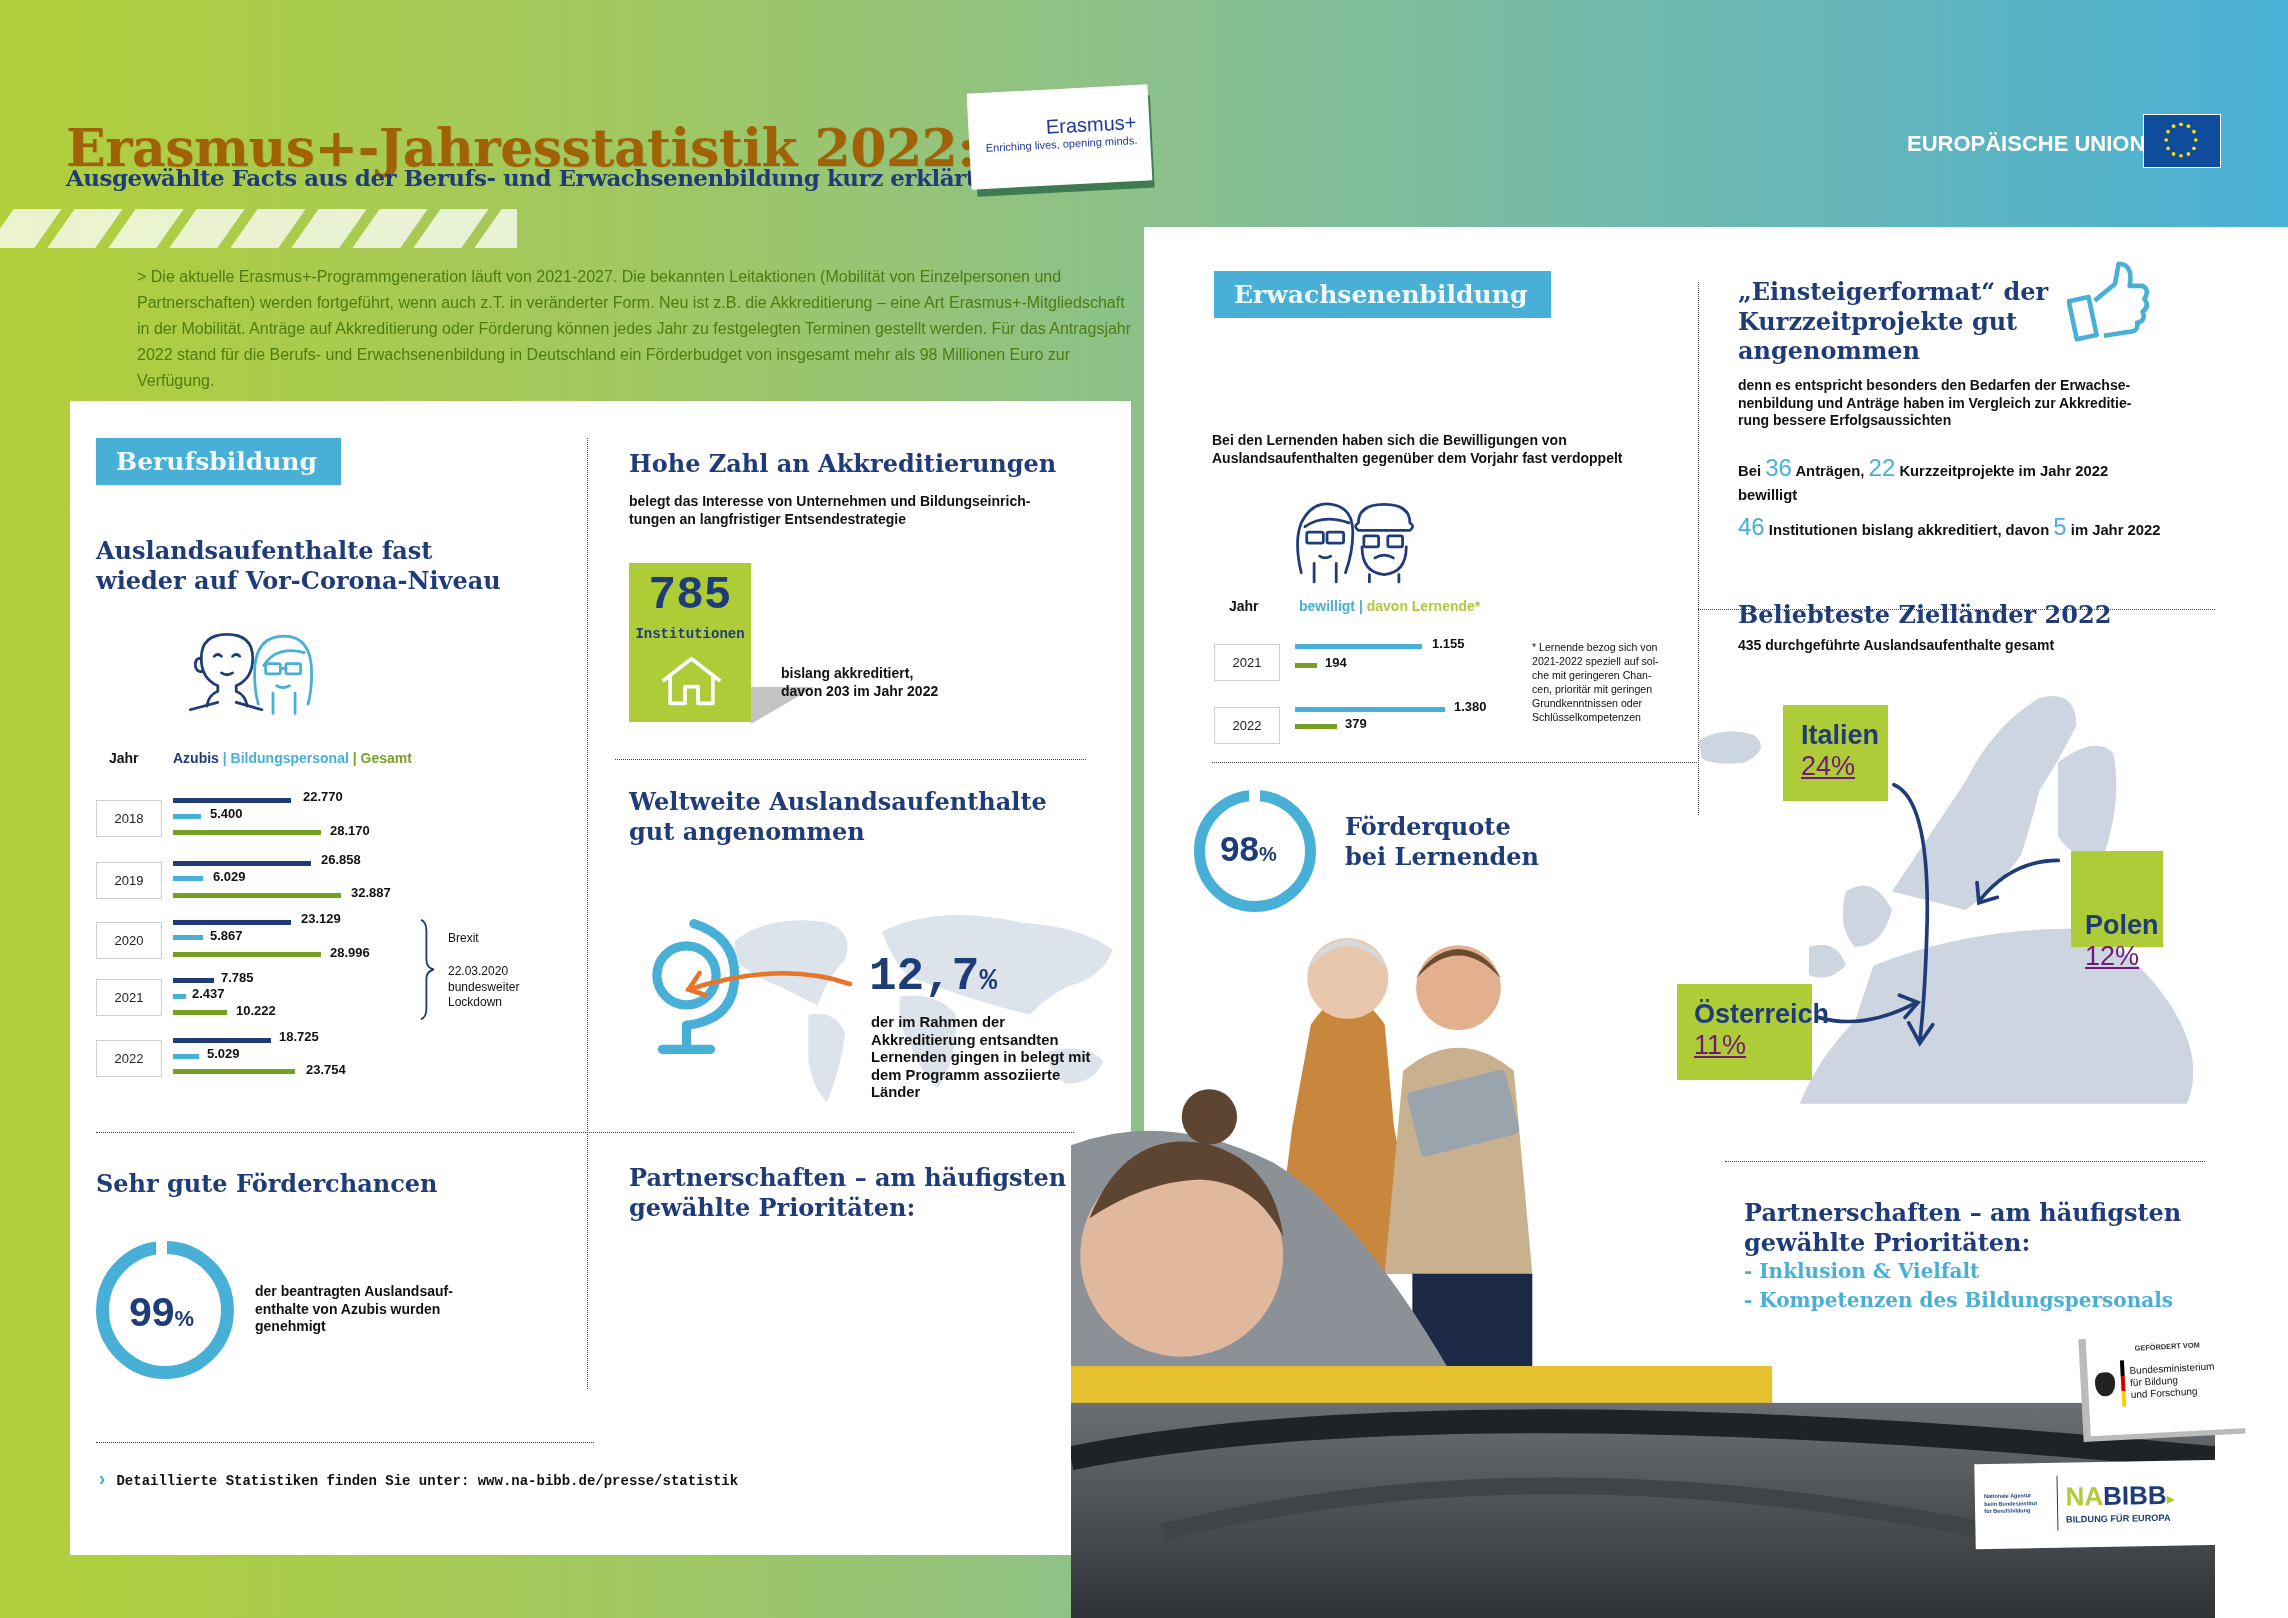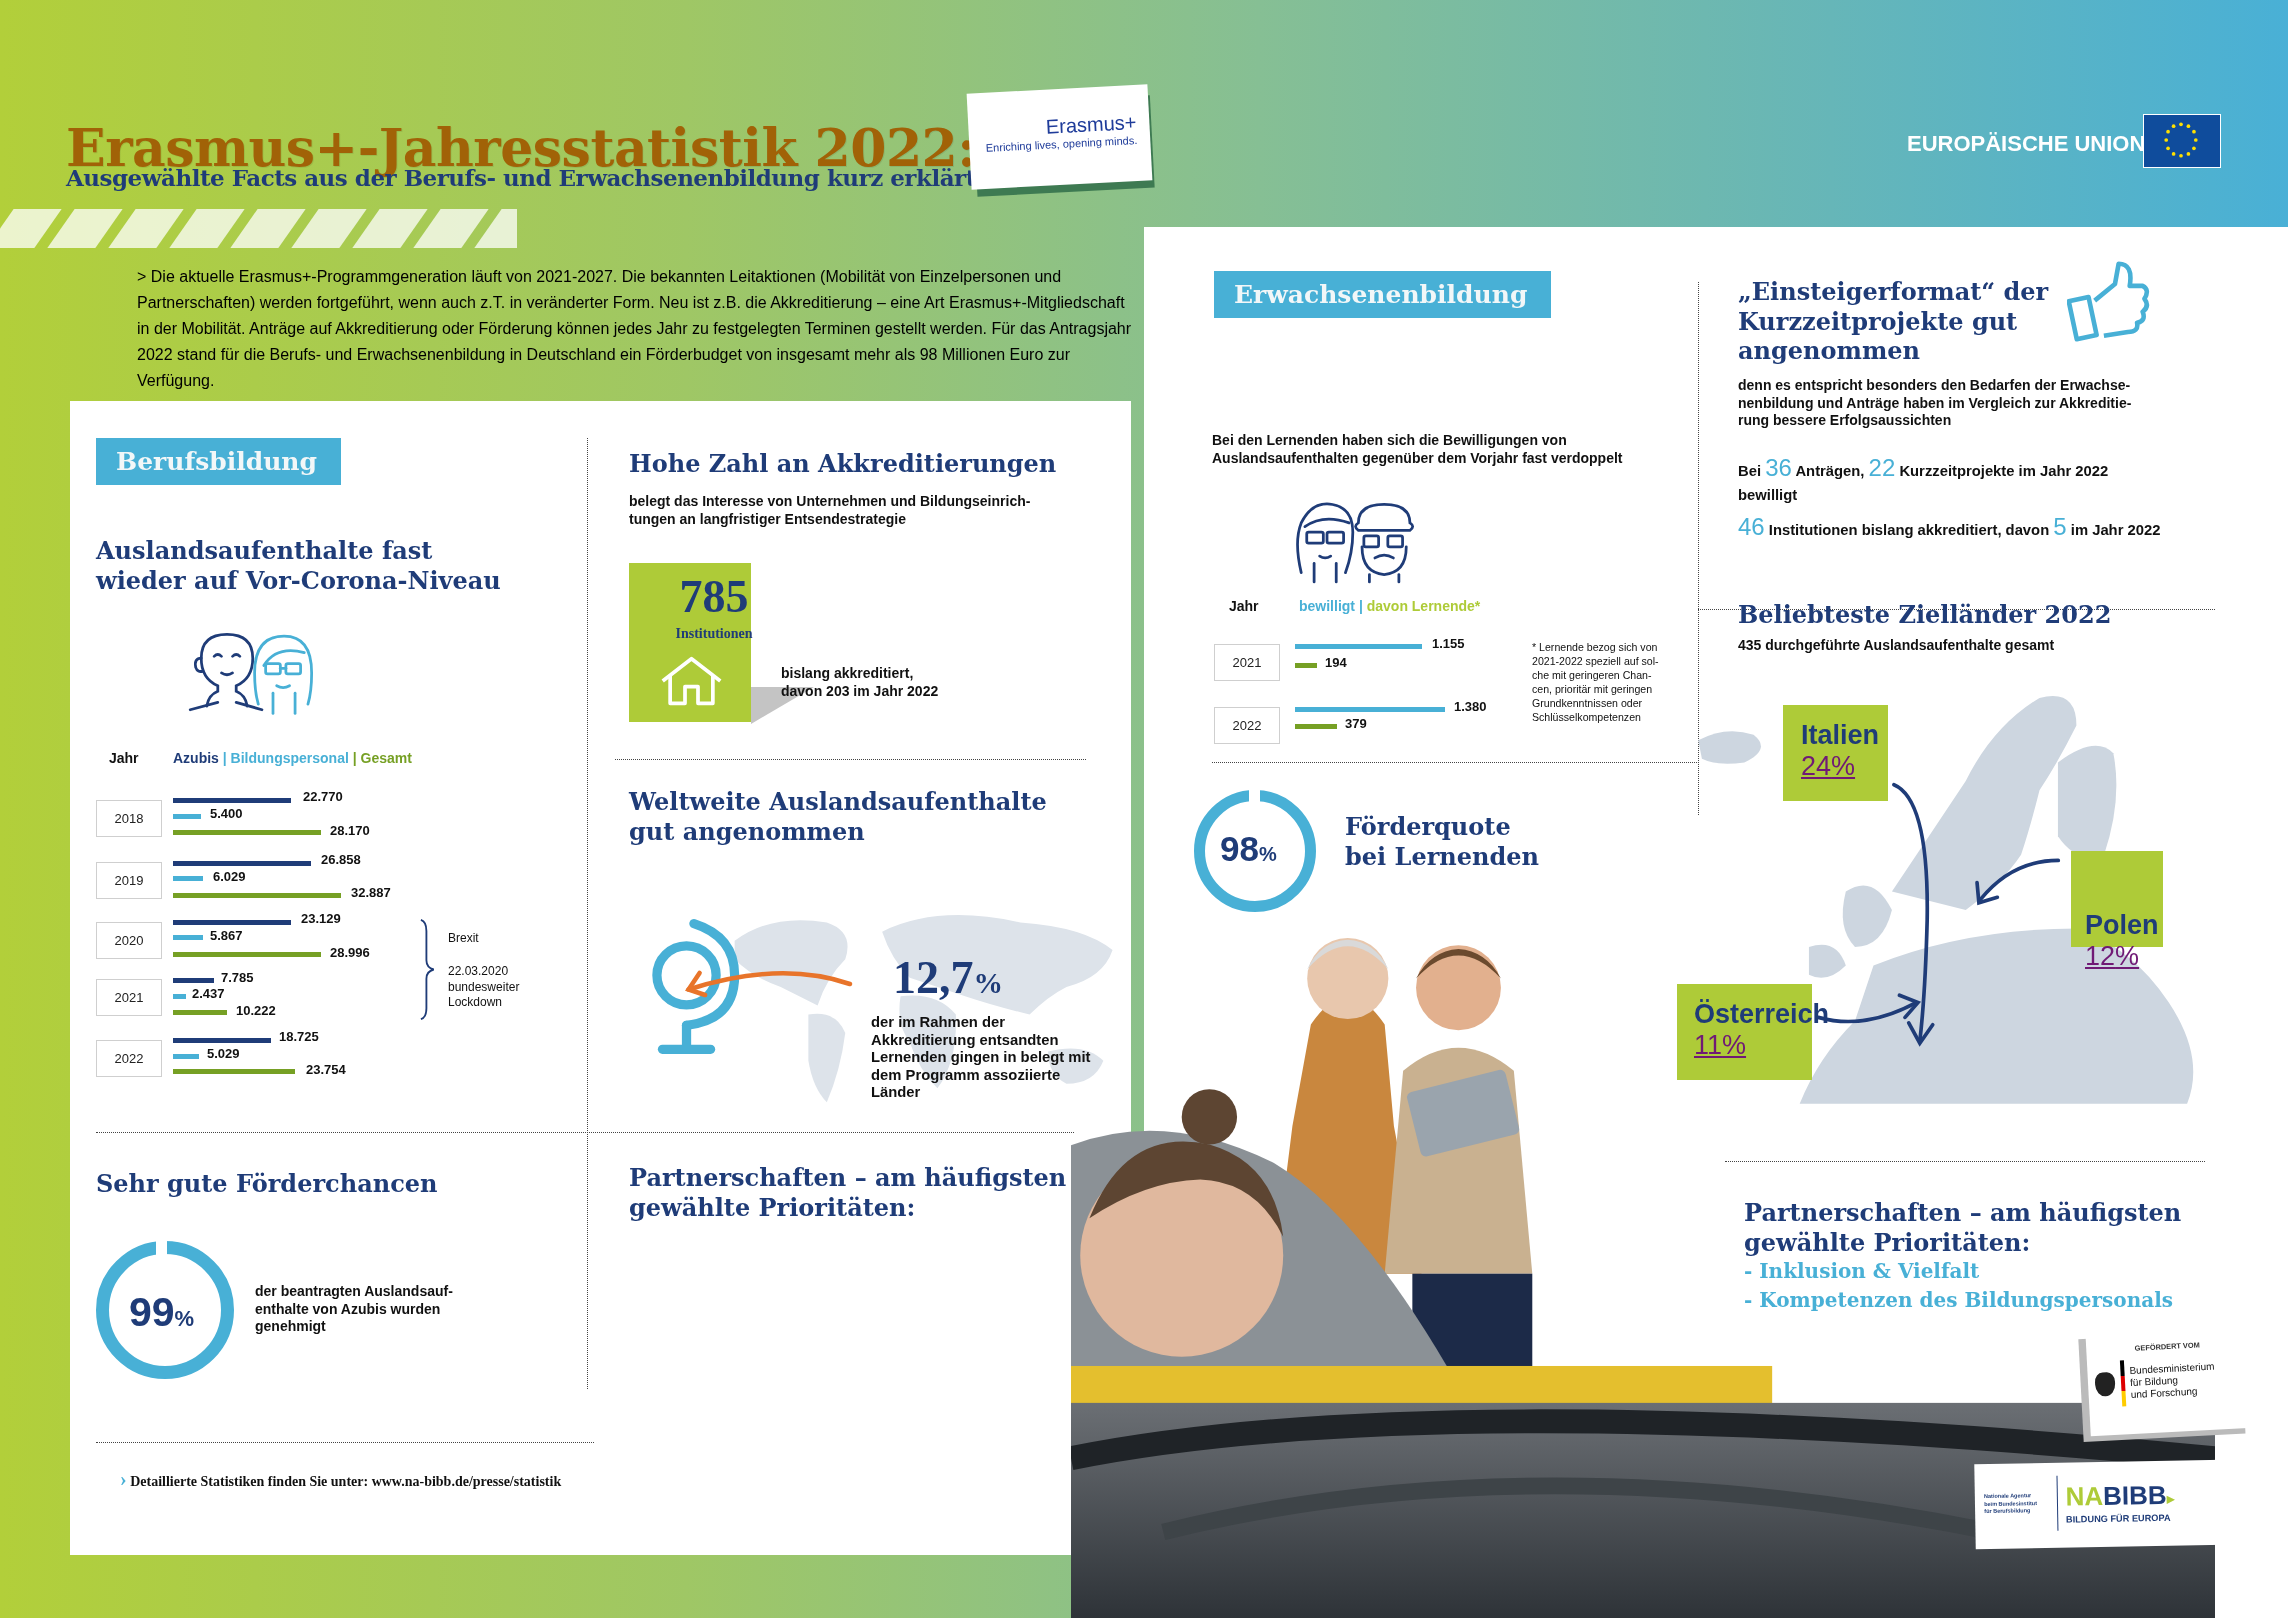--- a/index.html
+++ b/index.html
@@ -4,34 +4,34 @@
 <style>
   * { box-sizing: border-box; margin: 0; padding: 0; }
   html, body { width: 2289px; height: 1619px; overflow: hidden; }
   body {
     position: relative;
     font-family: "DejaVu Sans", sans-serif;
     background: linear-gradient(90deg, #b2cf3a 0%, #9fc765 30%, #86bf94 55%, #66b6b8 80%, #49b0d6 100%);
     color: #1b2a4a;
   }
   .slab { font-family: "DejaVu Serif", serif; font-weight: bold; color: #1f3c78; letter-spacing: -0.5px; }
-  .sans { font-family: Liberation Serif, serif; margin-left: 24px; }
+  .sans { font-family: Liberation Mono, monospace; }
   .abs { position: absolute; }
 
   
   #title { left: 66px; top: 117px; font-size: 52px; color: #a16207; text-shadow: 0.9px 0.9px 0 rgba(0,0,0,.08); }
   #subtitle { left: 66px; top: 164px; font-size: 23px; color: #1f3c78; }
   #stripes { left: 0; top: 209px; width: 517px; height: 39px; display: flex; gap: 13px; overflow: hidden; }
   #stripes span { display: block; width: 48px; height: 39px; background: rgba(255,255,255,.75); transform: skewX(-35deg); flex: none; }
   #erasmus-card { left: 969px; top: 89px; width: 181px; height: 96px; background: #fff; transform: rotate(-3deg); box-shadow: 3.7px 9.2px 0 -1.8px #3e7a52; padding: 26px 13px 0 0; text-align: right; }
   #erasmus-card .brand { font-size: 20px; color: #1f3c9a; font-family: "Liberation Sans", sans-serif; }
   #erasmus-card .tag { font-size: 11px; color: #1f3c9a; font-family: "Liberation Sans", sans-serif; }
   #eu-label { left: 1907px; top: 131px; font-size: 22px; font-weight: bold; color: #fff; font-family: "Liberation Sans", sans-serif; }
   #eu-flag { left: 2143px; top: 114px; width: 78px; height: 54px; background: #0f4c9c; border: 1.8px solid #fff; }
-  #intro { left: 137px; top: 264px; width: 997px; font-size: 16px; line-height: 26px; color: #000000; font-family: "Liberation Sans", sans-serif; }
+  #intro { left: 137px; top: 264px; width: 997px; font-size: 16px; line-height: 26px; color: #4d7c0f; font-family: "Liberation Sans", sans-serif; }
 
   
   .panel { background: #fff; position: absolute; }
   #panel-left { left: 70px; top: 401px; width: 1061px; height: 1154px; }
   #panel-right { left: 1144px; top: 227px; width: 1144px; height: 1392px; }
   #blue-edge { left: 2237px; top: 443px; width: 52px; height: 923px; background: #48b0d6; }
   #credits { left: 2243px; top: 1264px; width: 37px; transform-origin: left top; transform: rotate(-90deg); white-space: nowrap; font-size: 12px; color: #fff; font-family: "Liberation Sans", sans-serif; }
 
   .section-tag { position: absolute; background: #48b0d6; color: #f2f7f8; font-family: "DejaVu Serif", serif; font-weight: bold; font-size: 25px; padding: 9.2px 24px 9.2px 20px; }
   .dot-h { position: absolute; border-top: 1.8px dotted #444; height: 0; }

